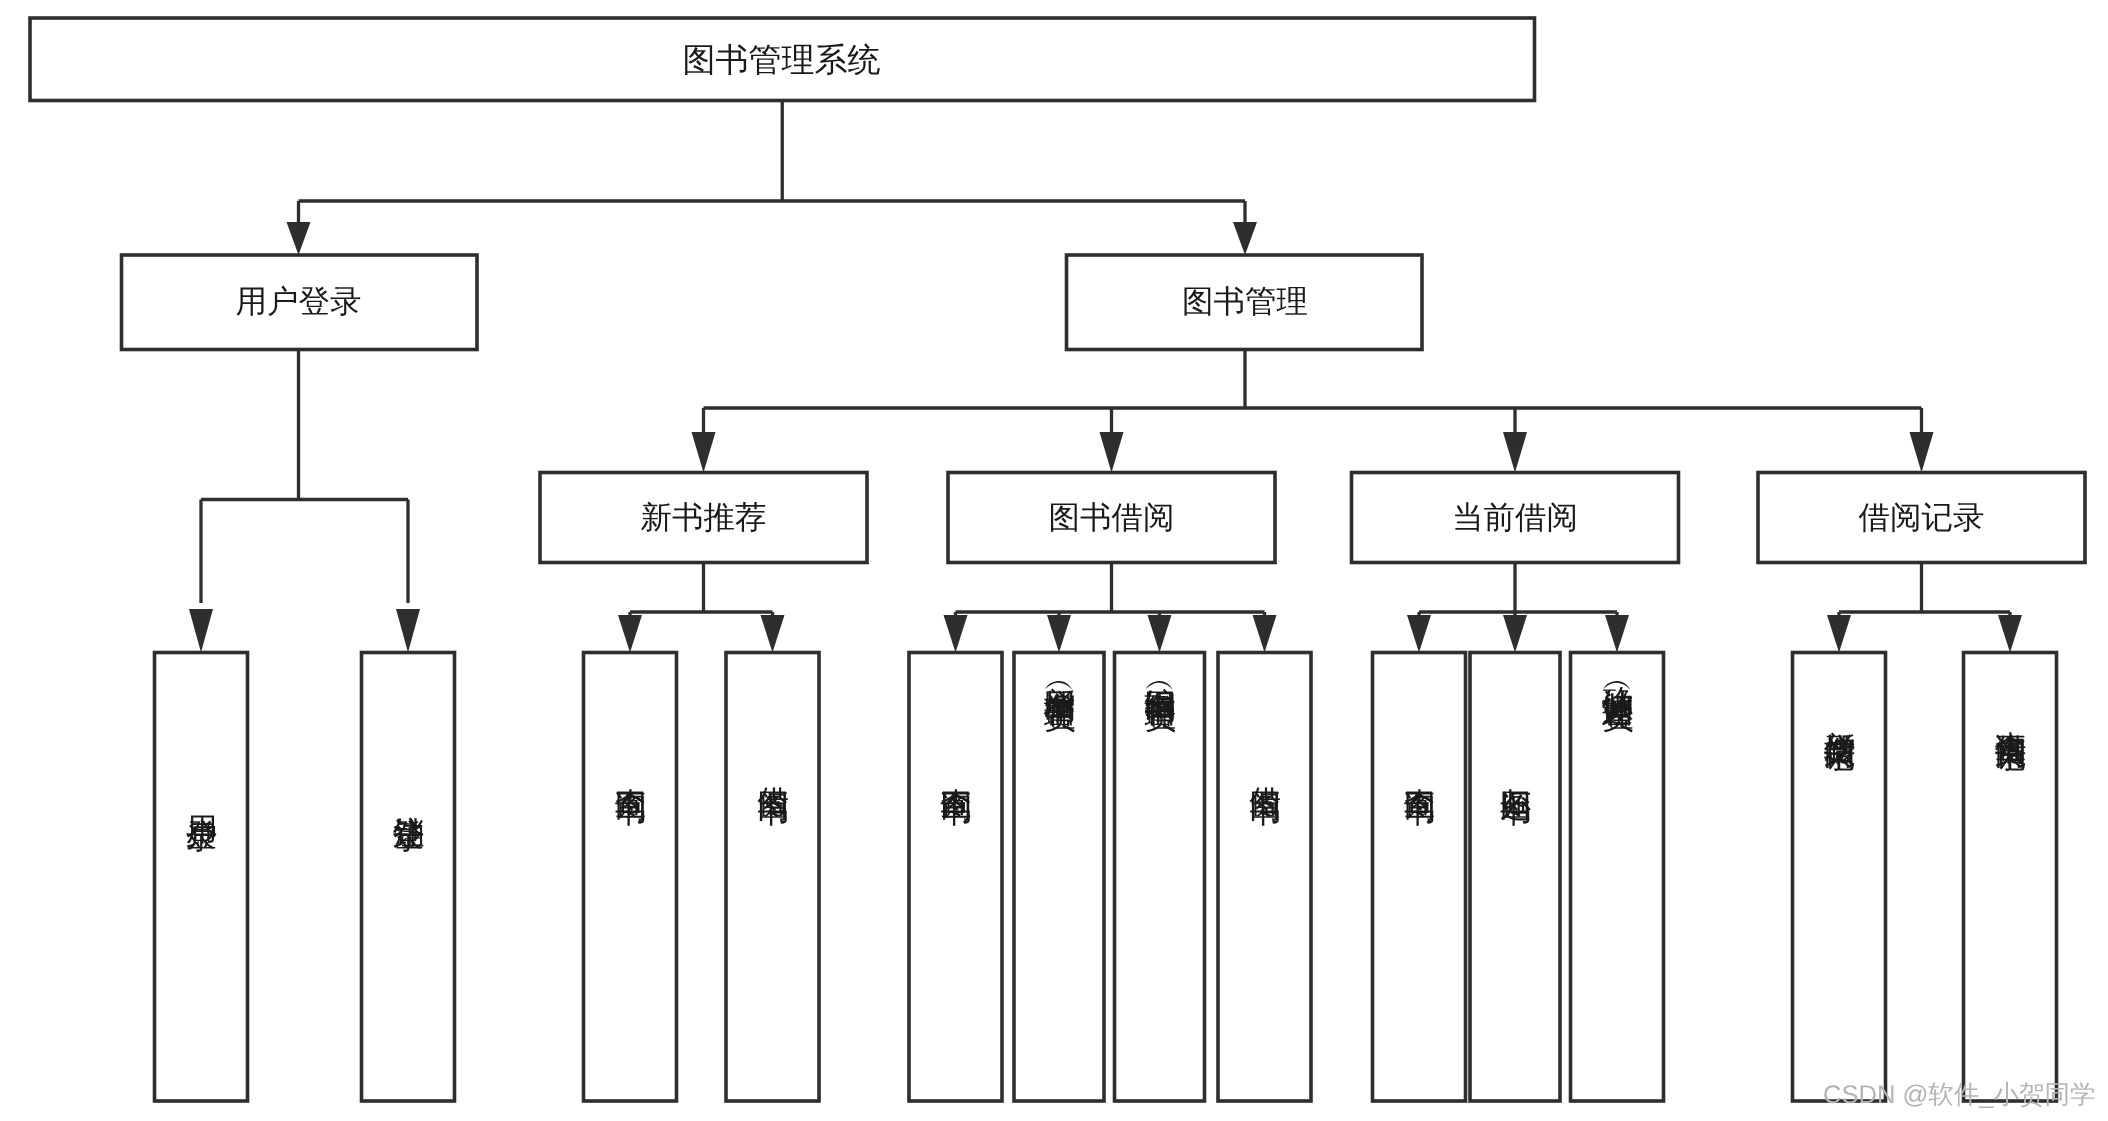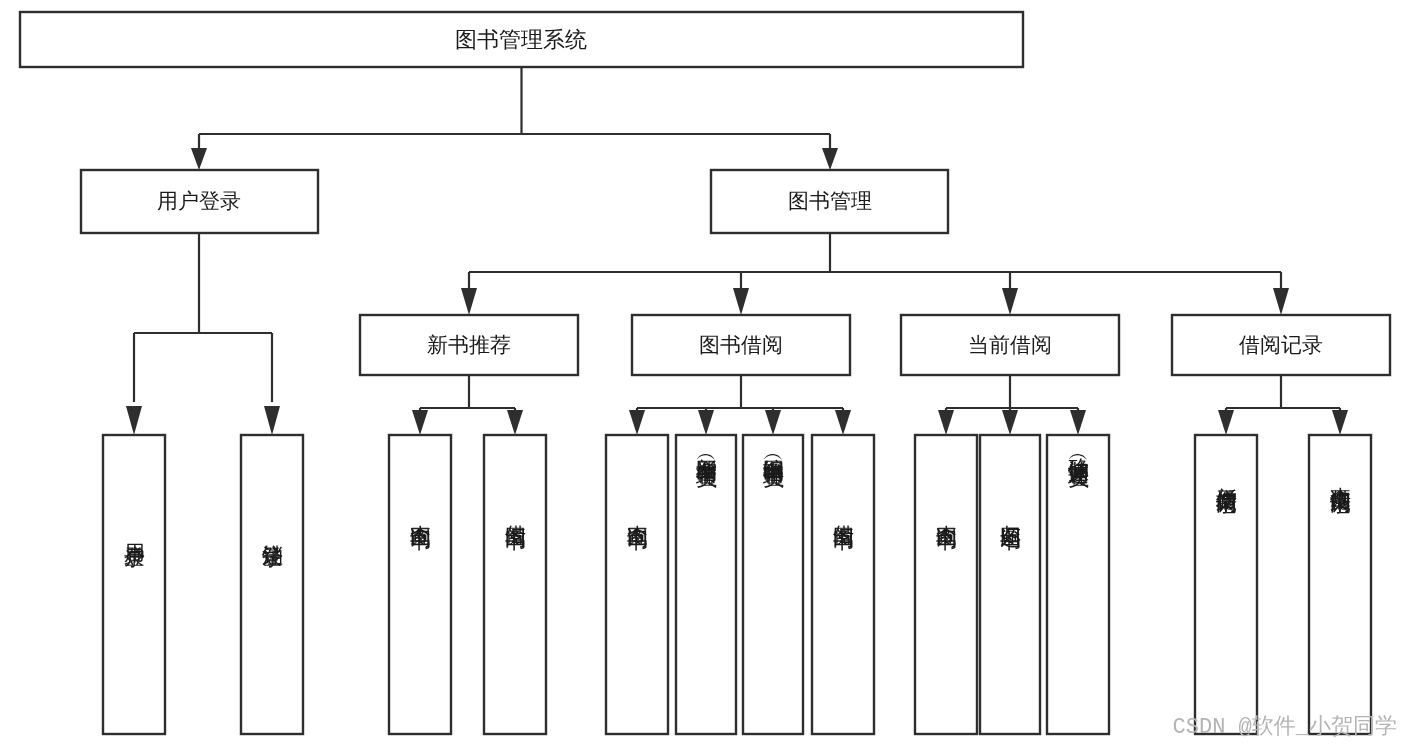--- a/index.html
+++ b/index.html
@@ -69,22 +69,22 @@
     font-size: 21px;
     line-height: 1;
     letter-spacing: 1.5px;
     color: #1a1a1a;
     white-space: nowrap;
   }
   .watermark {
     position: absolute;
     right: 8px;
     bottom: 6px;
-    font-family: Liberation Mono, monospace;
-    font-size: 22px;
+    font-family: Liberation Sans, sans-serif;
+    font-size: 17px;
     color: #b4b4b4;
     white-space: nowrap;
   }
 </style>
 </head>
 <body>
 
 <div id="diagram-root">
 
   <svg id="diagram-svg" viewBox="0 0 1405 747">

